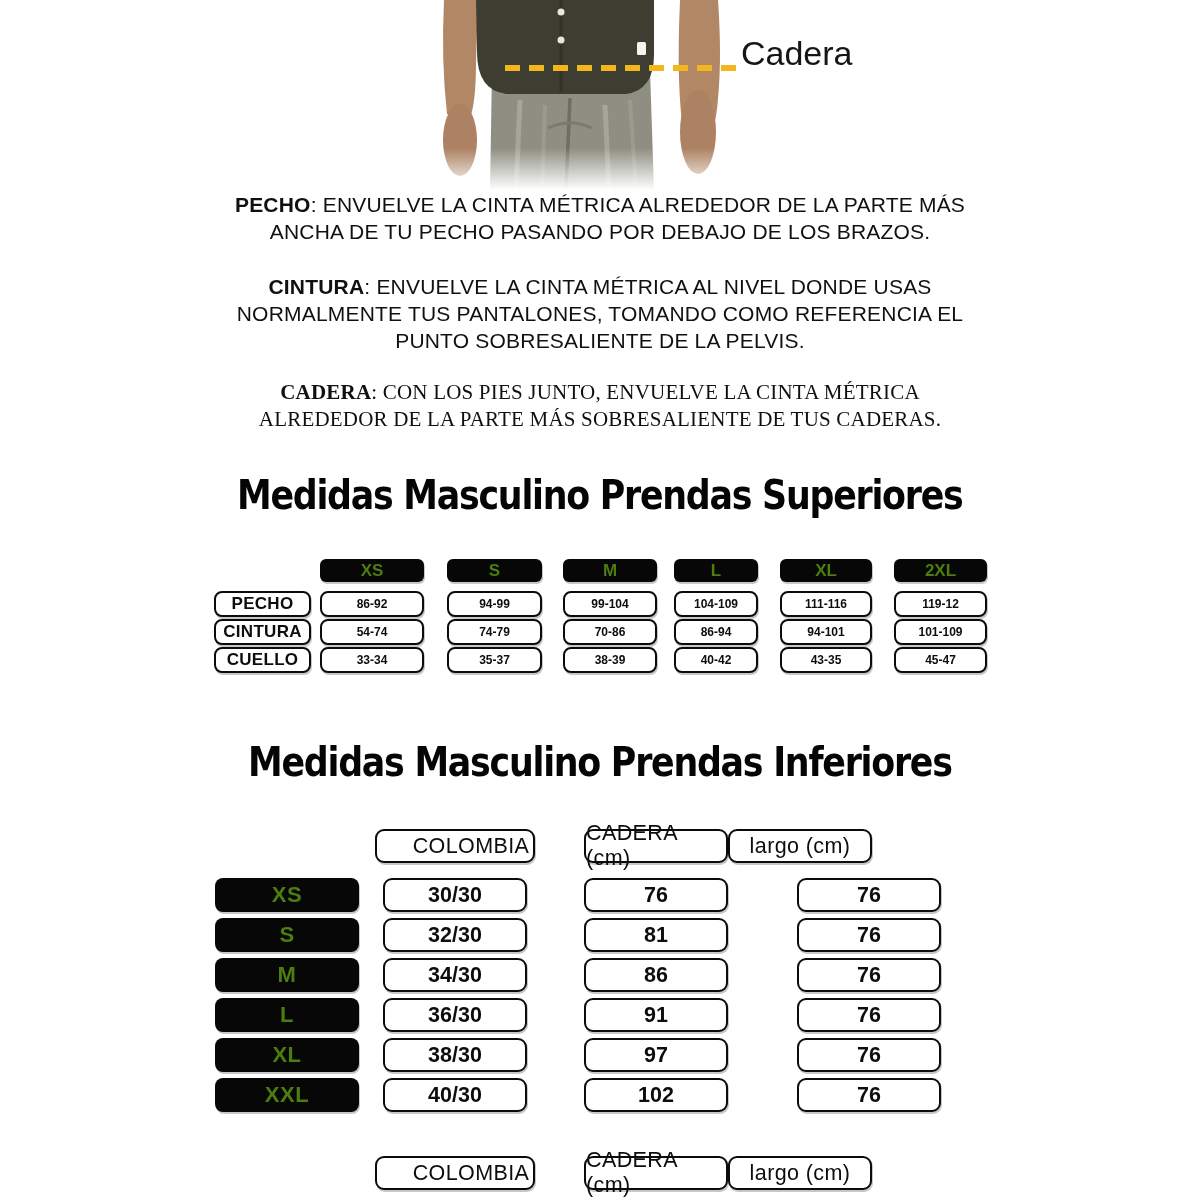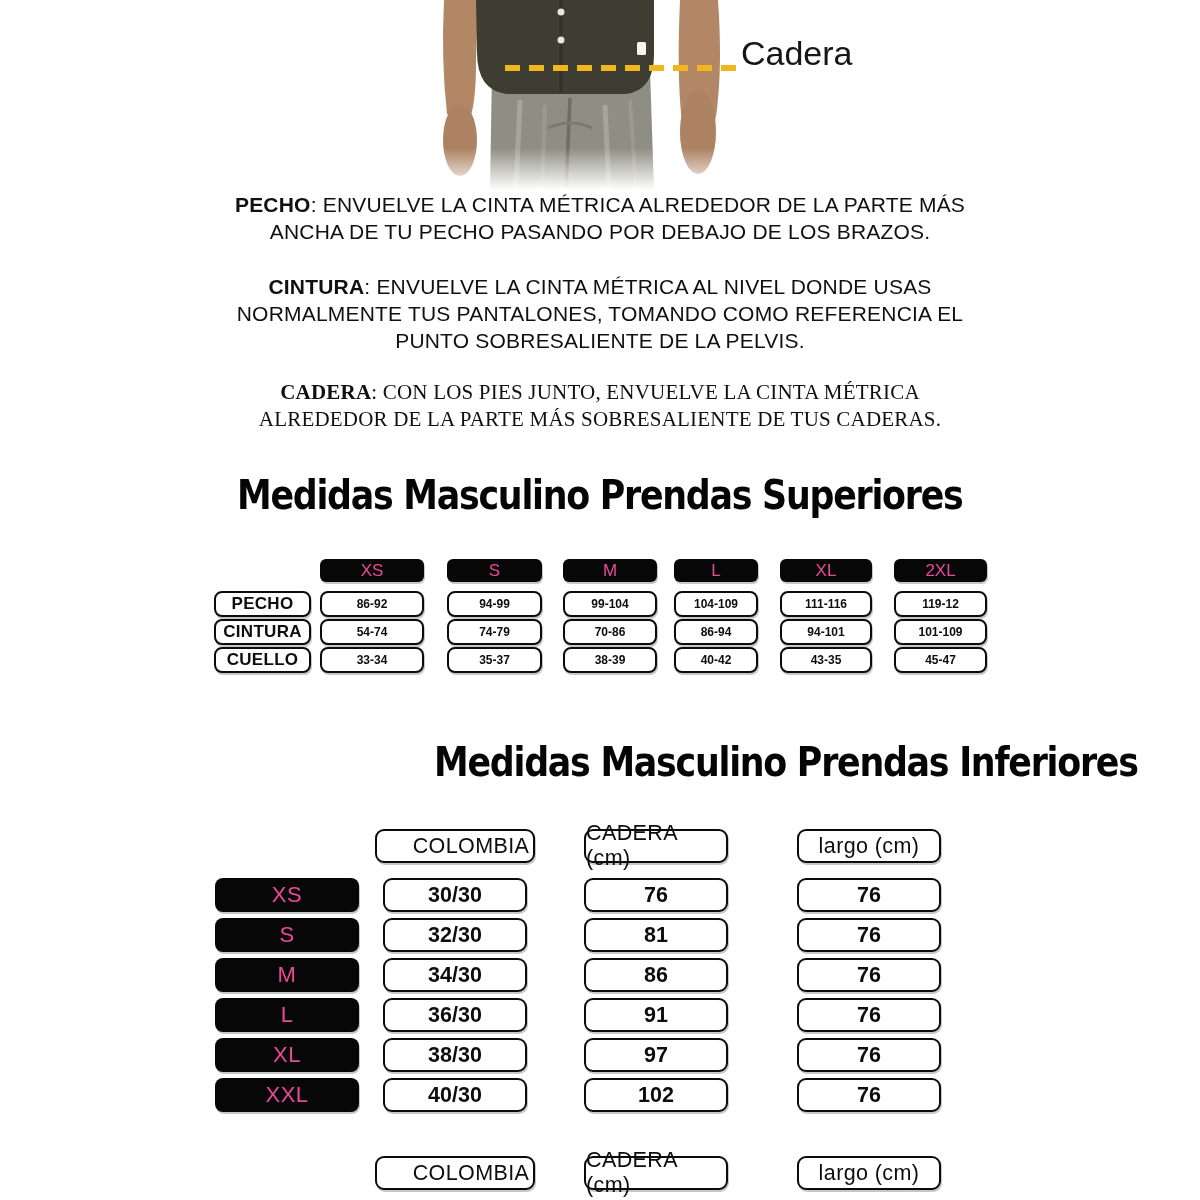--- a/index.html
+++ b/index.html
@@ -25,31 +25,31 @@
   .instr-3 { top:379px;font-family:Liberation Serif, serif; }
 
   
   .section-title { position:absolute; left:0; width:1200px; text-align:center; }
   .section-title span {
     display:inline-block; font-family:"DejaVu Sans", sans-serif; font-weight:bold;
     font-size:41px; line-height:44px; letter-spacing:-1.5px; white-space:nowrap;
     transform:scaleX(0.85); color:#050505;
   }
   .title-sup { top:473px; }
-  .title-inf { top:740px;text-align:right; }
+  .title-inf { top:740px; }
 
   
   .vbox {
     display:flex; align-items:center; justify-content:center;
     background:#ffffff; border:2.5px solid #0b0b0b; border-radius:8px;
     font-weight:700; box-shadow:1px 2px 0 rgba(0,0,0,0.22);
   }
   .pill {
     display:flex; align-items:center; justify-content:center;
-    background:#070707; color:#ec4899; font-weight:400;
+    background:#070707; color:#4d7c0f; font-weight:700;
     box-shadow:1px 2px 0 rgba(0,0,0,0.22);
   }
 
   
   .t1 { position:absolute; left:214px; top:559px; }
   .t1 .row { display:flex; margin-bottom:2px; }
   .t1 .hrow { margin-left:106px; margin-bottom:9px; }
   .t1 .pill { height:23px; border-radius:6px; font-size:17px; }
   .t1 .vbox { height:26px; font-size:12px; }
   .t1 .lab  { width:97px; margin-right:9px; font-size:17px; letter-spacing:.3px; }
@@ -61,21 +61,21 @@
   .t1 .c5 { width:93px; }
 
   
   .t2 { position:absolute; left:215px; }
   .t2-main { top:829px; }
   .t2-bottom { top:1148px; }
   .t2 .row { display:flex; margin-bottom:6px; }
   .t2 .hrow { margin-left:160px; margin-bottom:15px; }
   .t2 .hbox { height:34px; border-radius:9px; font-weight:400; font-size:20px; letter-spacing:.4px; }
   .t2 .h0 { width:160px; margin-right:49px;padding-left:32px; }
-  .t2 .h1 { width:144px; margin-right:69px; }
+  .t2 .h1 { width:144px; }
   .t2 .h2 { width:144px; }
   .t2 .pill { width:144px; height:34px; border-radius:8px; font-size:22px; margin-right:24px; letter-spacing:.5px; }
   .t2 .vbox { height:34px; border-radius:9px; font-size:21.5px; }
   .t2 .v0 { width:144px; margin-right:57px; }
   .t2 .v1 { width:144px; margin-right:69px; }
   .t2 .v2 { width:144px; }
   .t2-bottom .row { margin-top:8px; }
 </style>
 </head>
 <body>

